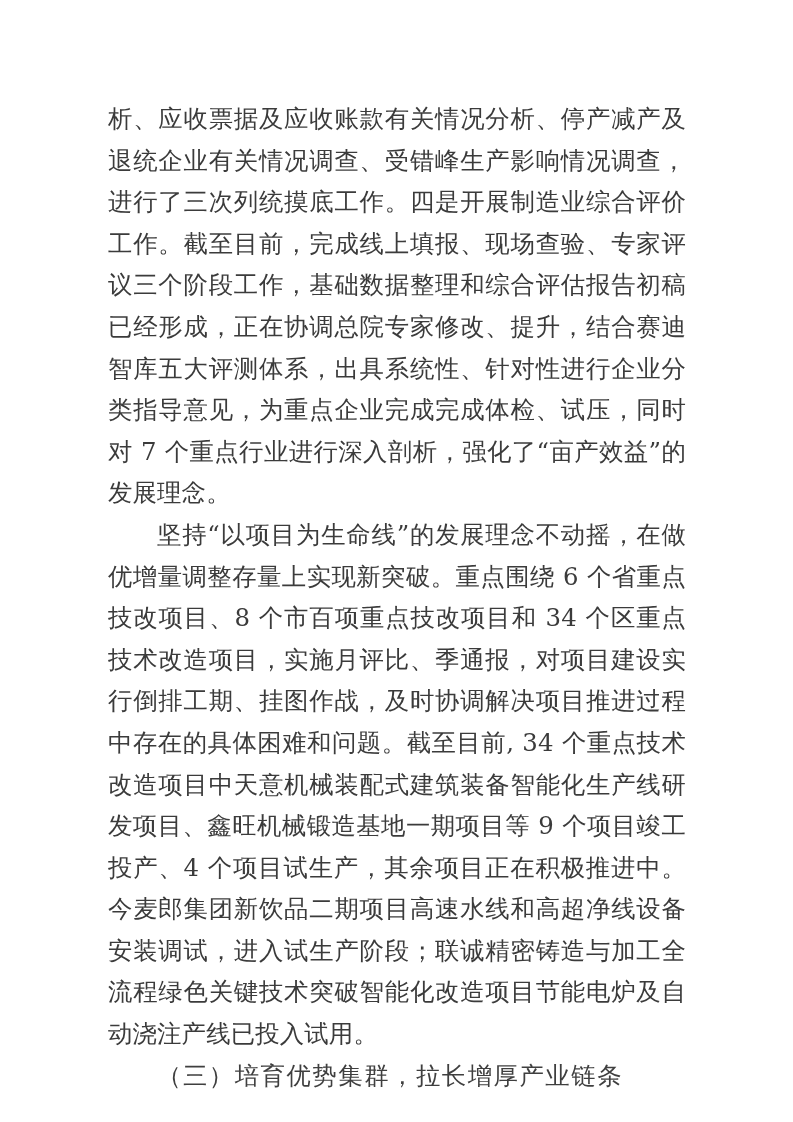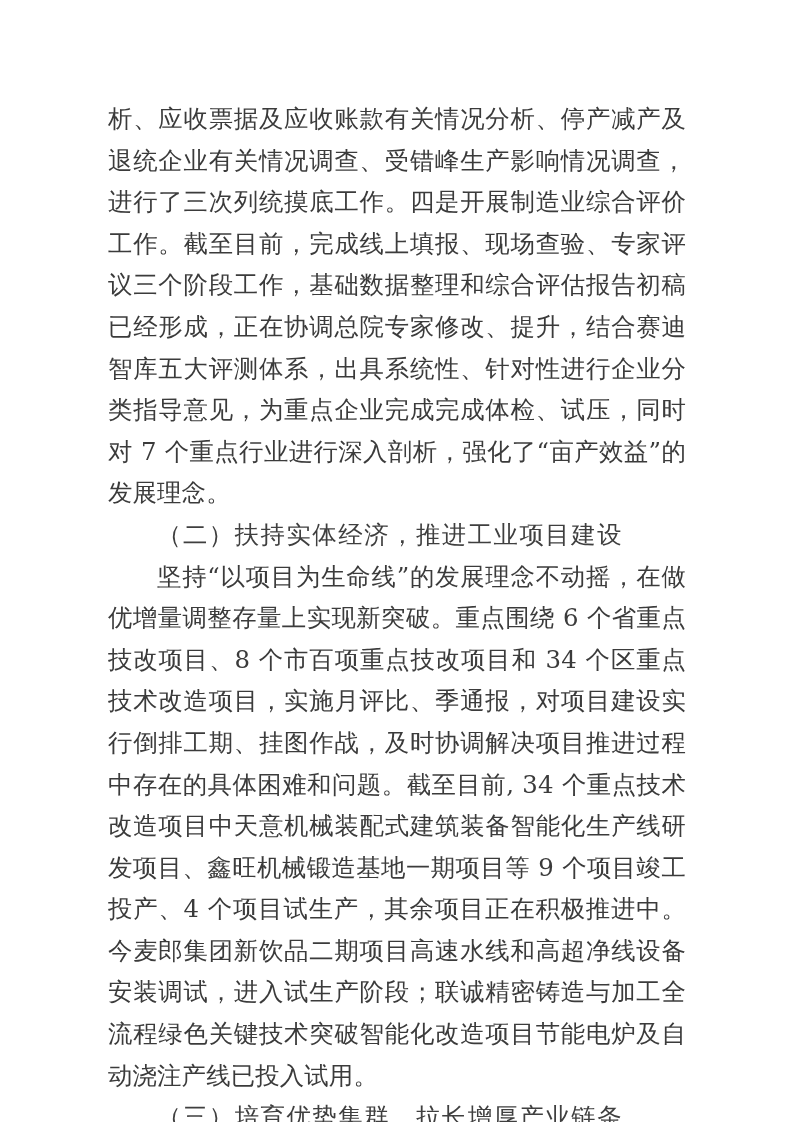--- a/index.html
+++ b/index.html
@@ -56,20 +56,19 @@
   }
 </style>
 </head>
 <body>
 
 <div class="page">
   <div class="doc-body">
 
     <p class="para">析、应收票据及应收账款有关情况分析、停产减产及退统企业有关情况调查、受错峰生产影响情况调查，进行了三次列统摸底工作。四是开展制造业综合评价工作。截至目前，完成线上填报、现场查验、专家评议三个阶段工作，基础数据整理和综合评估报告初稿已经形成，正在协调总院专家修改、提升，结合赛迪智库五大评测体系，出具系统性、针对性进行企业分类指导意见，为重点企业完成完成体检、试压，同时对 7 个重点行业进行深入剖析，强化了“亩产效益”的发展理念。</p>
 
-    <p class="heading">（二）扶持实体经济，推进工业项目建设</p>
 
     <p class="para indent">坚持“以项目为生命线”的发展理念不动摇，在做优增量调整存量上实现新突破。重点围绕 6 个省重点技改项目、8 个市百项重点技改项目和 34 个区重点技术改造项目，实施月评比、季通报，对项目建设实行倒排工期、挂图作战，及时协调解决项目推进过程中存在的具体困难和问题。截至目前, 34 个重点技术改造项目中天意机械装配式建筑装备智能化生产线研发项目、鑫旺机械锻造基地一期项目等 9 个项目竣工投产、4 个项目试生产，其余项目正在积极推进中。今麦郎集团新饮品二期项目高速水线和高超净线设备安装调试，进入试生产阶段；联诚精密铸造与加工全流程绿色关键技术突破智能化改造项目节能电炉及自动浇注产线已投入试用。</p>
 
     <p class="heading">（三）培育优势集群，拉长增厚产业链条</p>
 
   </div>
 </div>
 
 </body></html>

